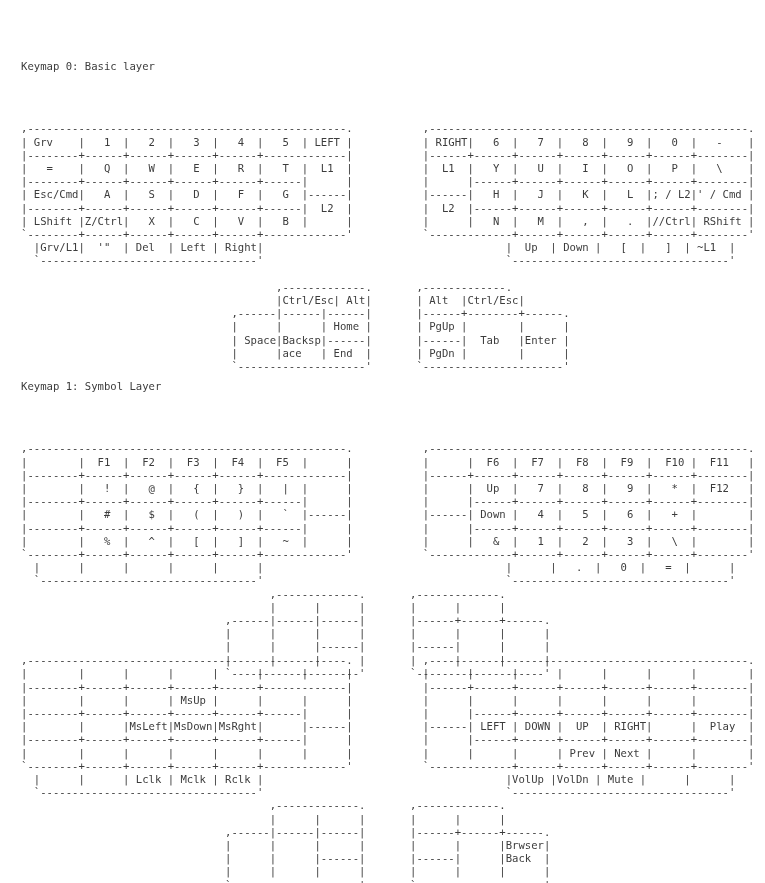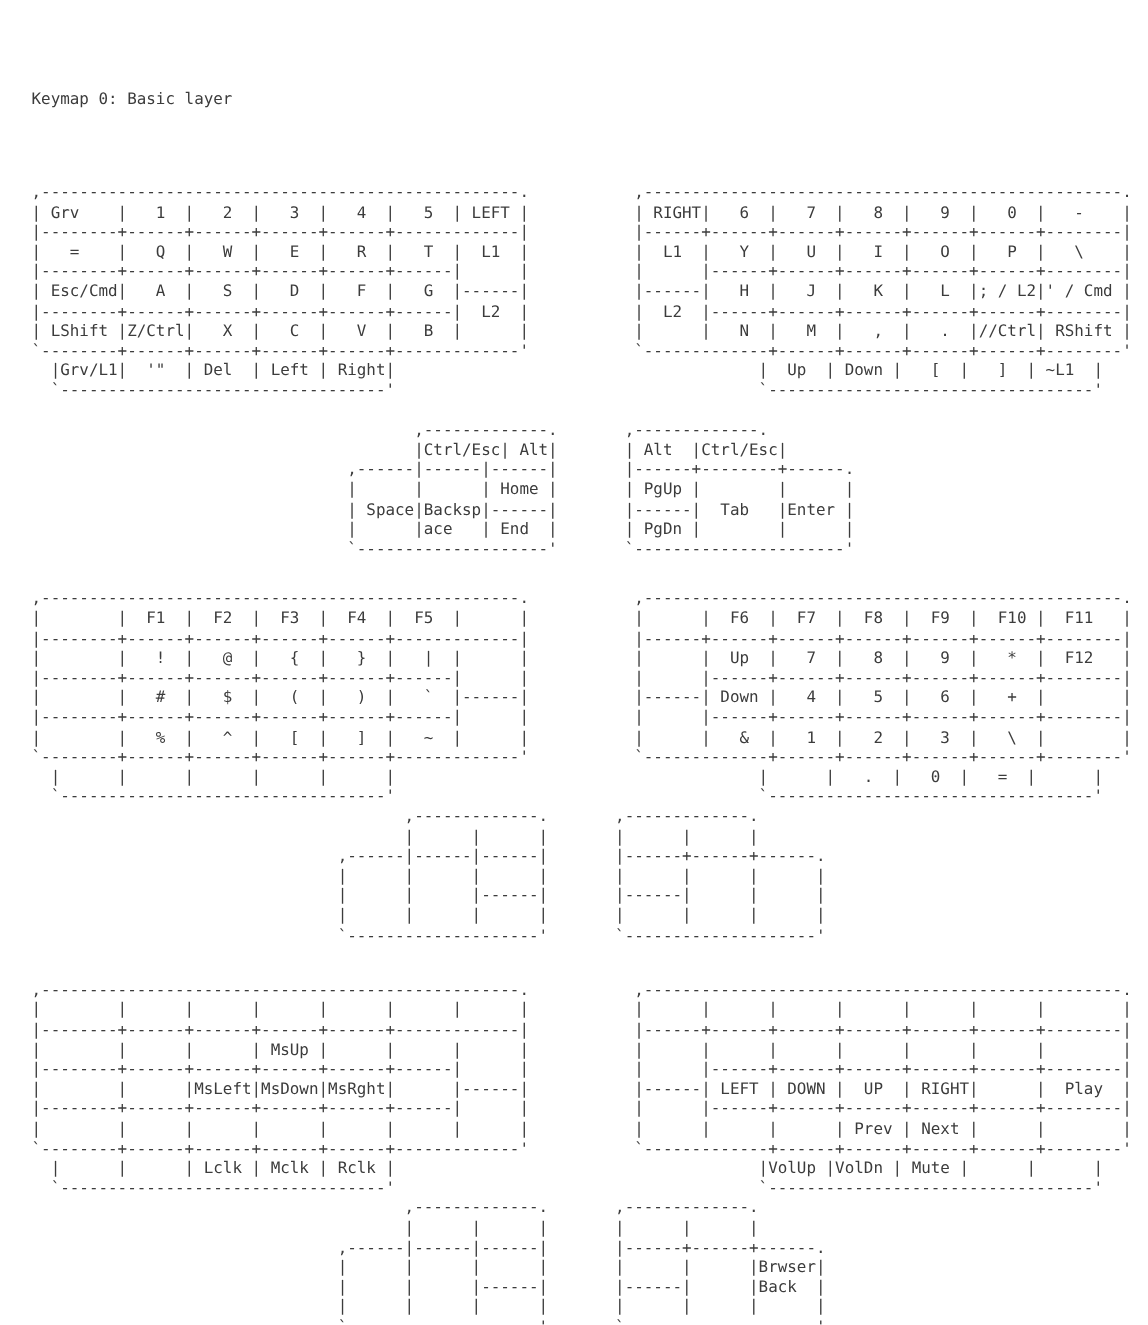--- a/index.html
+++ b/index.html
@@ -63,20 +63,21 @@
                                         ,-------------.       ,-------------.
                                         |Ctrl/Esc| Alt|       | Alt  |Ctrl/Esc|
                                  ,------|------|------|       |------+--------+------.
                                  |      |      | Home |       | PgUp |        |      |
                                  | Space|Backsp|------|       |------|  Tab   |Enter |
                                  |      |ace   | End  |       | PgDn |        |      |
                                  `--------------------'       `----------------------'</pre>
   </div>
 
   <div class="keymap-section" id="s1">
+    <div class="kb-title">Keymap 1: Symbol Layer</div>
     <pre class="kb-art">,--------------------------------------------------.           ,--------------------------------------------------.
 |        |  F1  |  F2  |  F3  |  F4  |  F5  |      |           |      |  F6  |  F7  |  F8  |  F9  |  F10 |  F11   |
 |--------+------+------+------+------+-------------|           |------+------+------+------+------+------+--------|
 |        |   !  |   @  |   {  |   }  |   |  |      |           |      |  Up  |   7  |   8  |   9  |   *  |  F12   |
 |--------+------+------+------+------+------|      |           |      |------+------+------+------+------+--------|
 |        |   #  |   $  |   (  |   )  |   `  |------|           |------| Down |   4  |   5  |   6  |   +  |        |
 |--------+------+------+------+------+------|      |           |      |------+------+------+------+------+--------|
 |        |   %  |   ^  |   [  |   ]  |   ~  |      |           |      |   &amp;  |   1  |   2  |   3  |   \  |        |
 `--------+------+------+------+------+-------------'           `-------------+------+------+------+------+--------'
   |      |      |      |      |      |                                      |      |   .  |   0  |   =  |      |

